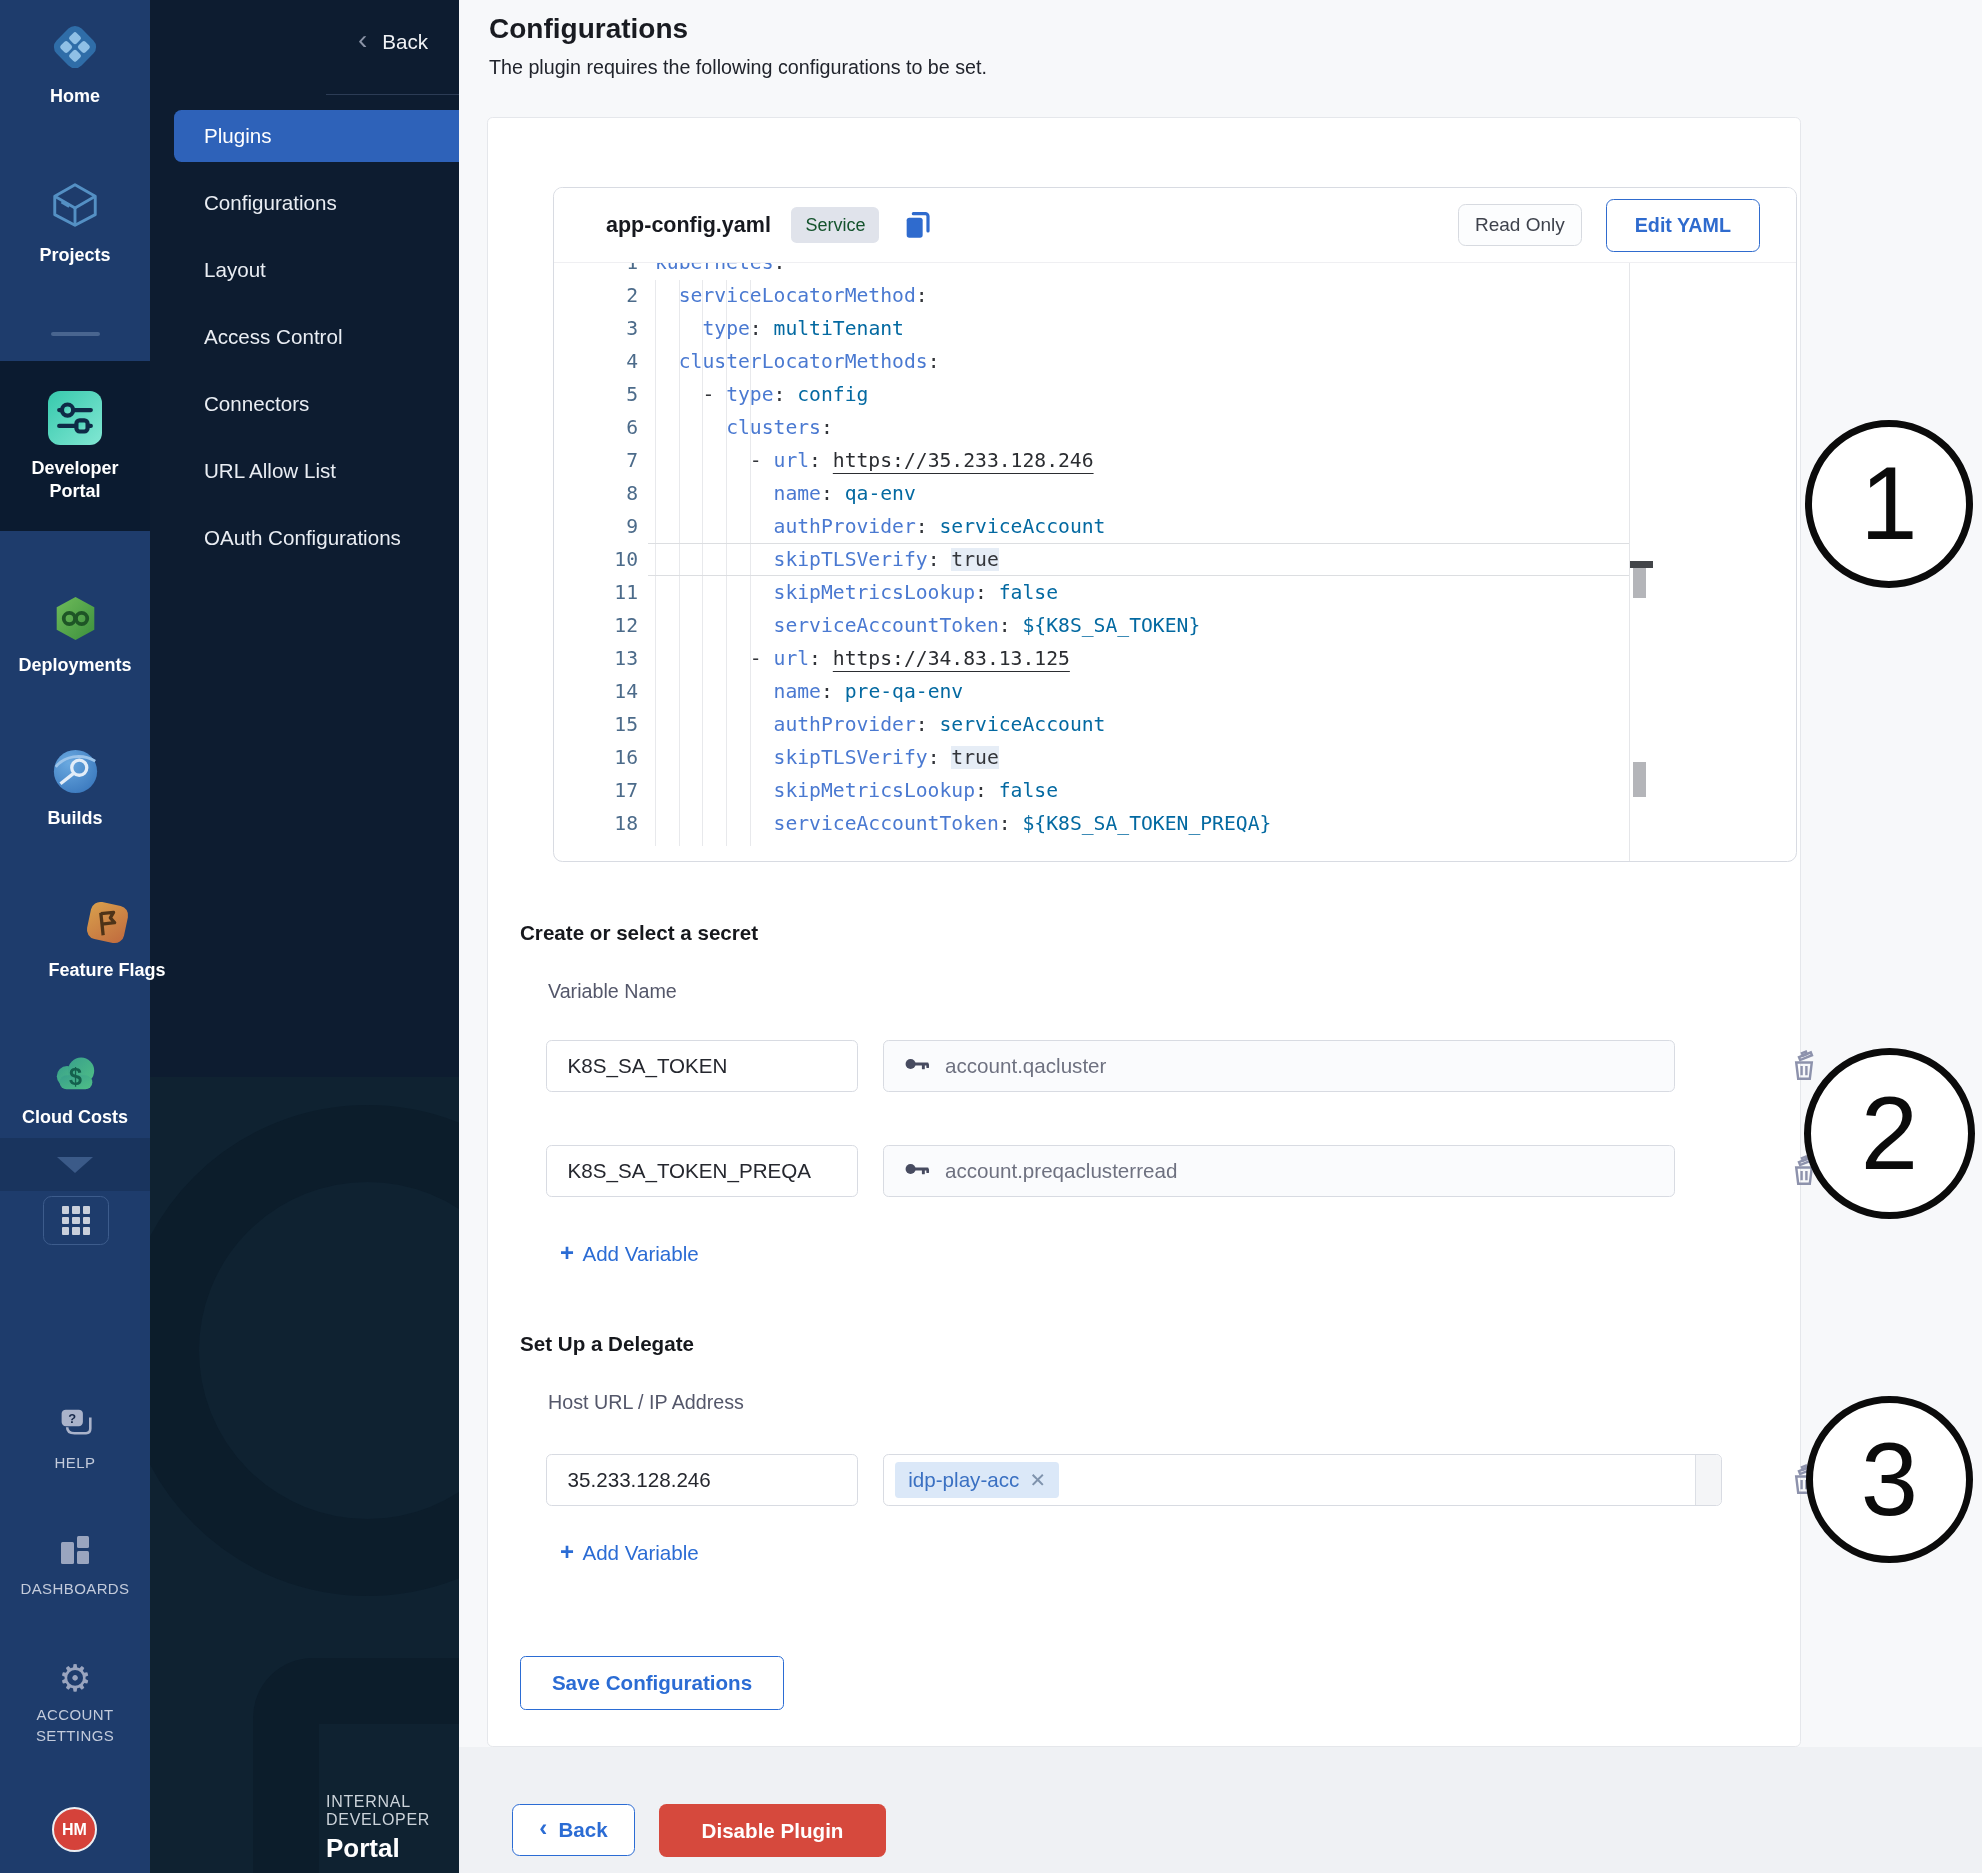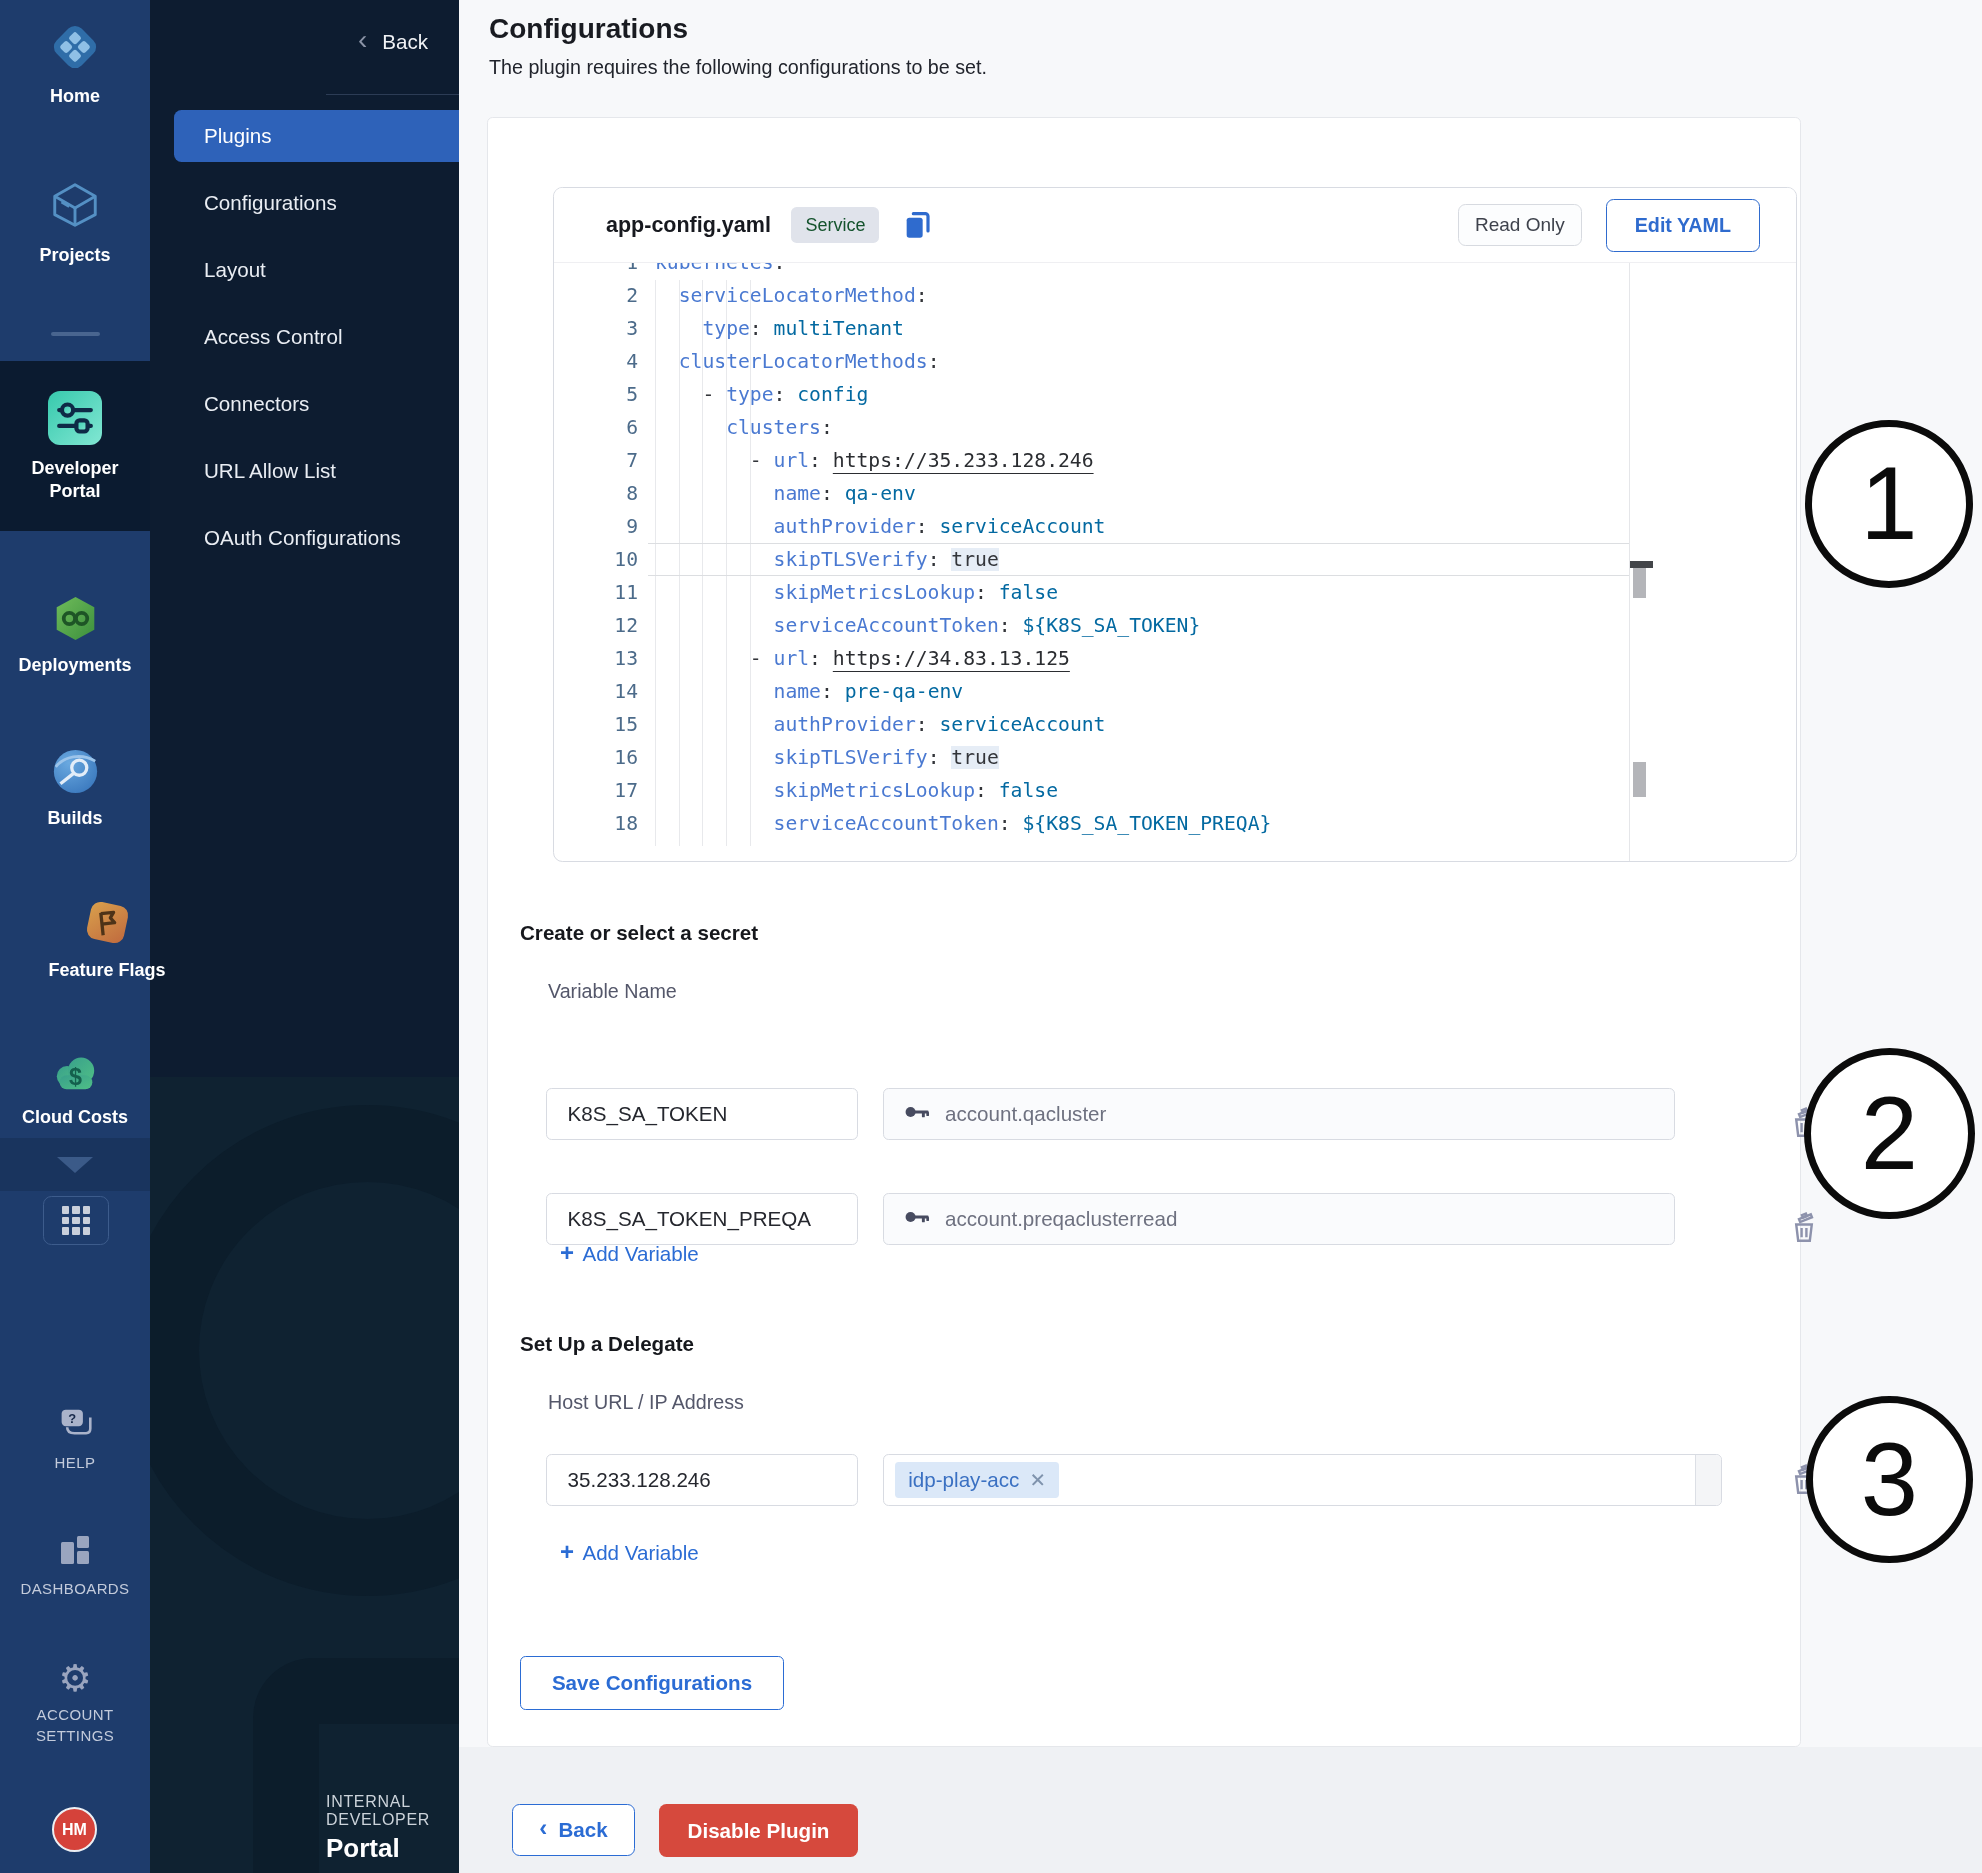--- a/index.html
+++ b/index.html
@@ -69,37 +69,37 @@
   .crow.cur::after{content:'';position:absolute;left:94px;right:169px;bottom:0;border-bottom:0.9px solid #dcdee1;}
   #sb-track{position:absolute;left:1075px;top:0;width:0.9px;height:600px;background:#e5e6e9;}
   .sb-mark{position:absolute;left:1076px;top:298px;width:22.5px;height:6.6px;background:#434549;}
   .sb-thumb1{position:absolute;left:1079px;top:305px;width:13px;height:30px;background:#b4b5b9;}
   .sb-thumb2{position:absolute;left:1079px;top:499px;width:13px;height:35px;background:#b4b5b9;}
 
   
   .section-h{position:absolute;font-size:20.6px;font-weight:700;color:#16181d;}
   .field-label{position:absolute;font-size:19.7px;color:#54576a;}
   .rows-wrap{position:absolute;left:546px;top:1040px;width:1275px;}
-  .form-row{display:flex;align-items:flex-end;width:1275px;margin-bottom:53px;margin-top:48px;}
+  .form-row{display:flex;align-items:center;width:1275px;margin-bottom:53px;}
   .text-input{height:52px;width:312px;border:0.9px solid #d8dbe2;border-radius:5.6px;background:#fff;font-family:"Liberation Sans",sans-serif;font-size:20.6px;color:#25272e;padding:0 20.6px;box-sizing:border-box;outline:none;flex:none;}
   .secret-box{height:52px;width:792px;margin-left:25px;background:#fafbfd;border:0.9px solid #d8dbe2;border-radius:5.6px;display:flex;align-items:center;gap:14px;padding:0 19px;box-sizing:border-box;color:#6e7180;font-size:20.6px;cursor:pointer;flex:none;}
   .trash-btn{margin-left:auto;width:34px;height:34px;cursor:pointer;flex:none;}
   .add-var{position:absolute;display:flex;align-items:center;gap:8.4px;color:#2b6cd4;font-size:20.6px;font-weight:500;cursor:pointer;}
   .add-var .plus{font-size:24px;font-weight:700;line-height:1;transform:translateY(-0.9px);}
   #delegate-row{position:absolute;left:546px;top:1454px;display:flex;align-items:center;width:1275px;}
   .tag-field{position:relative;height:52px;width:839px;margin-left:25px;background:#fff;border:0.9px solid #d8dbe2;border-radius:5.6px;display:flex;align-items:center;padding:0 9.4px;box-sizing:border-box;flex:none;}
   .tag-chip{display:flex;align-items:center;background:#dbe8f8;border-radius:3.7px;height:36px;padding:0 13px;color:#3a70c2;font-size:20.6px;gap:10.3px;margin-left:1.9px;}
   .tag-x{color:#7f93ad;font-size:19.7px;cursor:pointer;}
   .tag-strip{position:absolute;right:0;top:0;height:100%;width:26px;background:#f4f5f7;border-left:0.9px solid #dcdfe5;border-radius:0 5.6px 5.6px 0;box-sizing:border-box;}
   #save-btn{position:absolute;left:520px;top:1656px;width:262px;height:52px;border:1.4px solid #2b6cd4;border-radius:5.6px;background:#fff;color:#2b6cd4;font-size:20.6px;font-weight:700;display:flex;align-items:center;justify-content:center;cursor:pointer;}
 
   
   #back-btn{position:absolute;left:512px;top:1804px;width:123px;height:52px;background:#fff;border:1.4px solid #2b6cd4;border-radius:7.5px;display:flex;align-items:center;justify-content:center;gap:11.2px;color:#2b6cd4;font-size:20.6px;font-weight:700;cursor:pointer;box-sizing:border-box;z-index:6;}
   #back-btn .chev{font-size:24px;font-weight:700;transform:translateY(-1.9px);}
-  #disable-btn{position:absolute;left:659px;top:1804px;width:199px;height:53px;background:#d6493d;border:none;border-radius:7.5px;display:flex;align-items:center;justify-content:center;color:#fff;font-size:20.6px;font-weight:700;cursor:pointer;z-index:6;}
+  #disable-btn{position:absolute;left:659px;top:1804px;width:227px;height:53px;background:#d6493d;border:none;border-radius:7.5px;display:flex;align-items:center;justify-content:center;color:#fff;font-size:20.6px;font-weight:700;cursor:pointer;z-index:6;}
 
   
   .anno{position:absolute;background:#fff;border:7.5px solid #0b0b0b;border-radius:50%;box-sizing:border-box;display:flex;align-items:center;justify-content:center;font-size:103px;color:#0b0b0b;z-index:9;}
 </style>
 </head>
 <body>
 
 <div id="stage">
 
   <div id="leftnav" class="abs">

